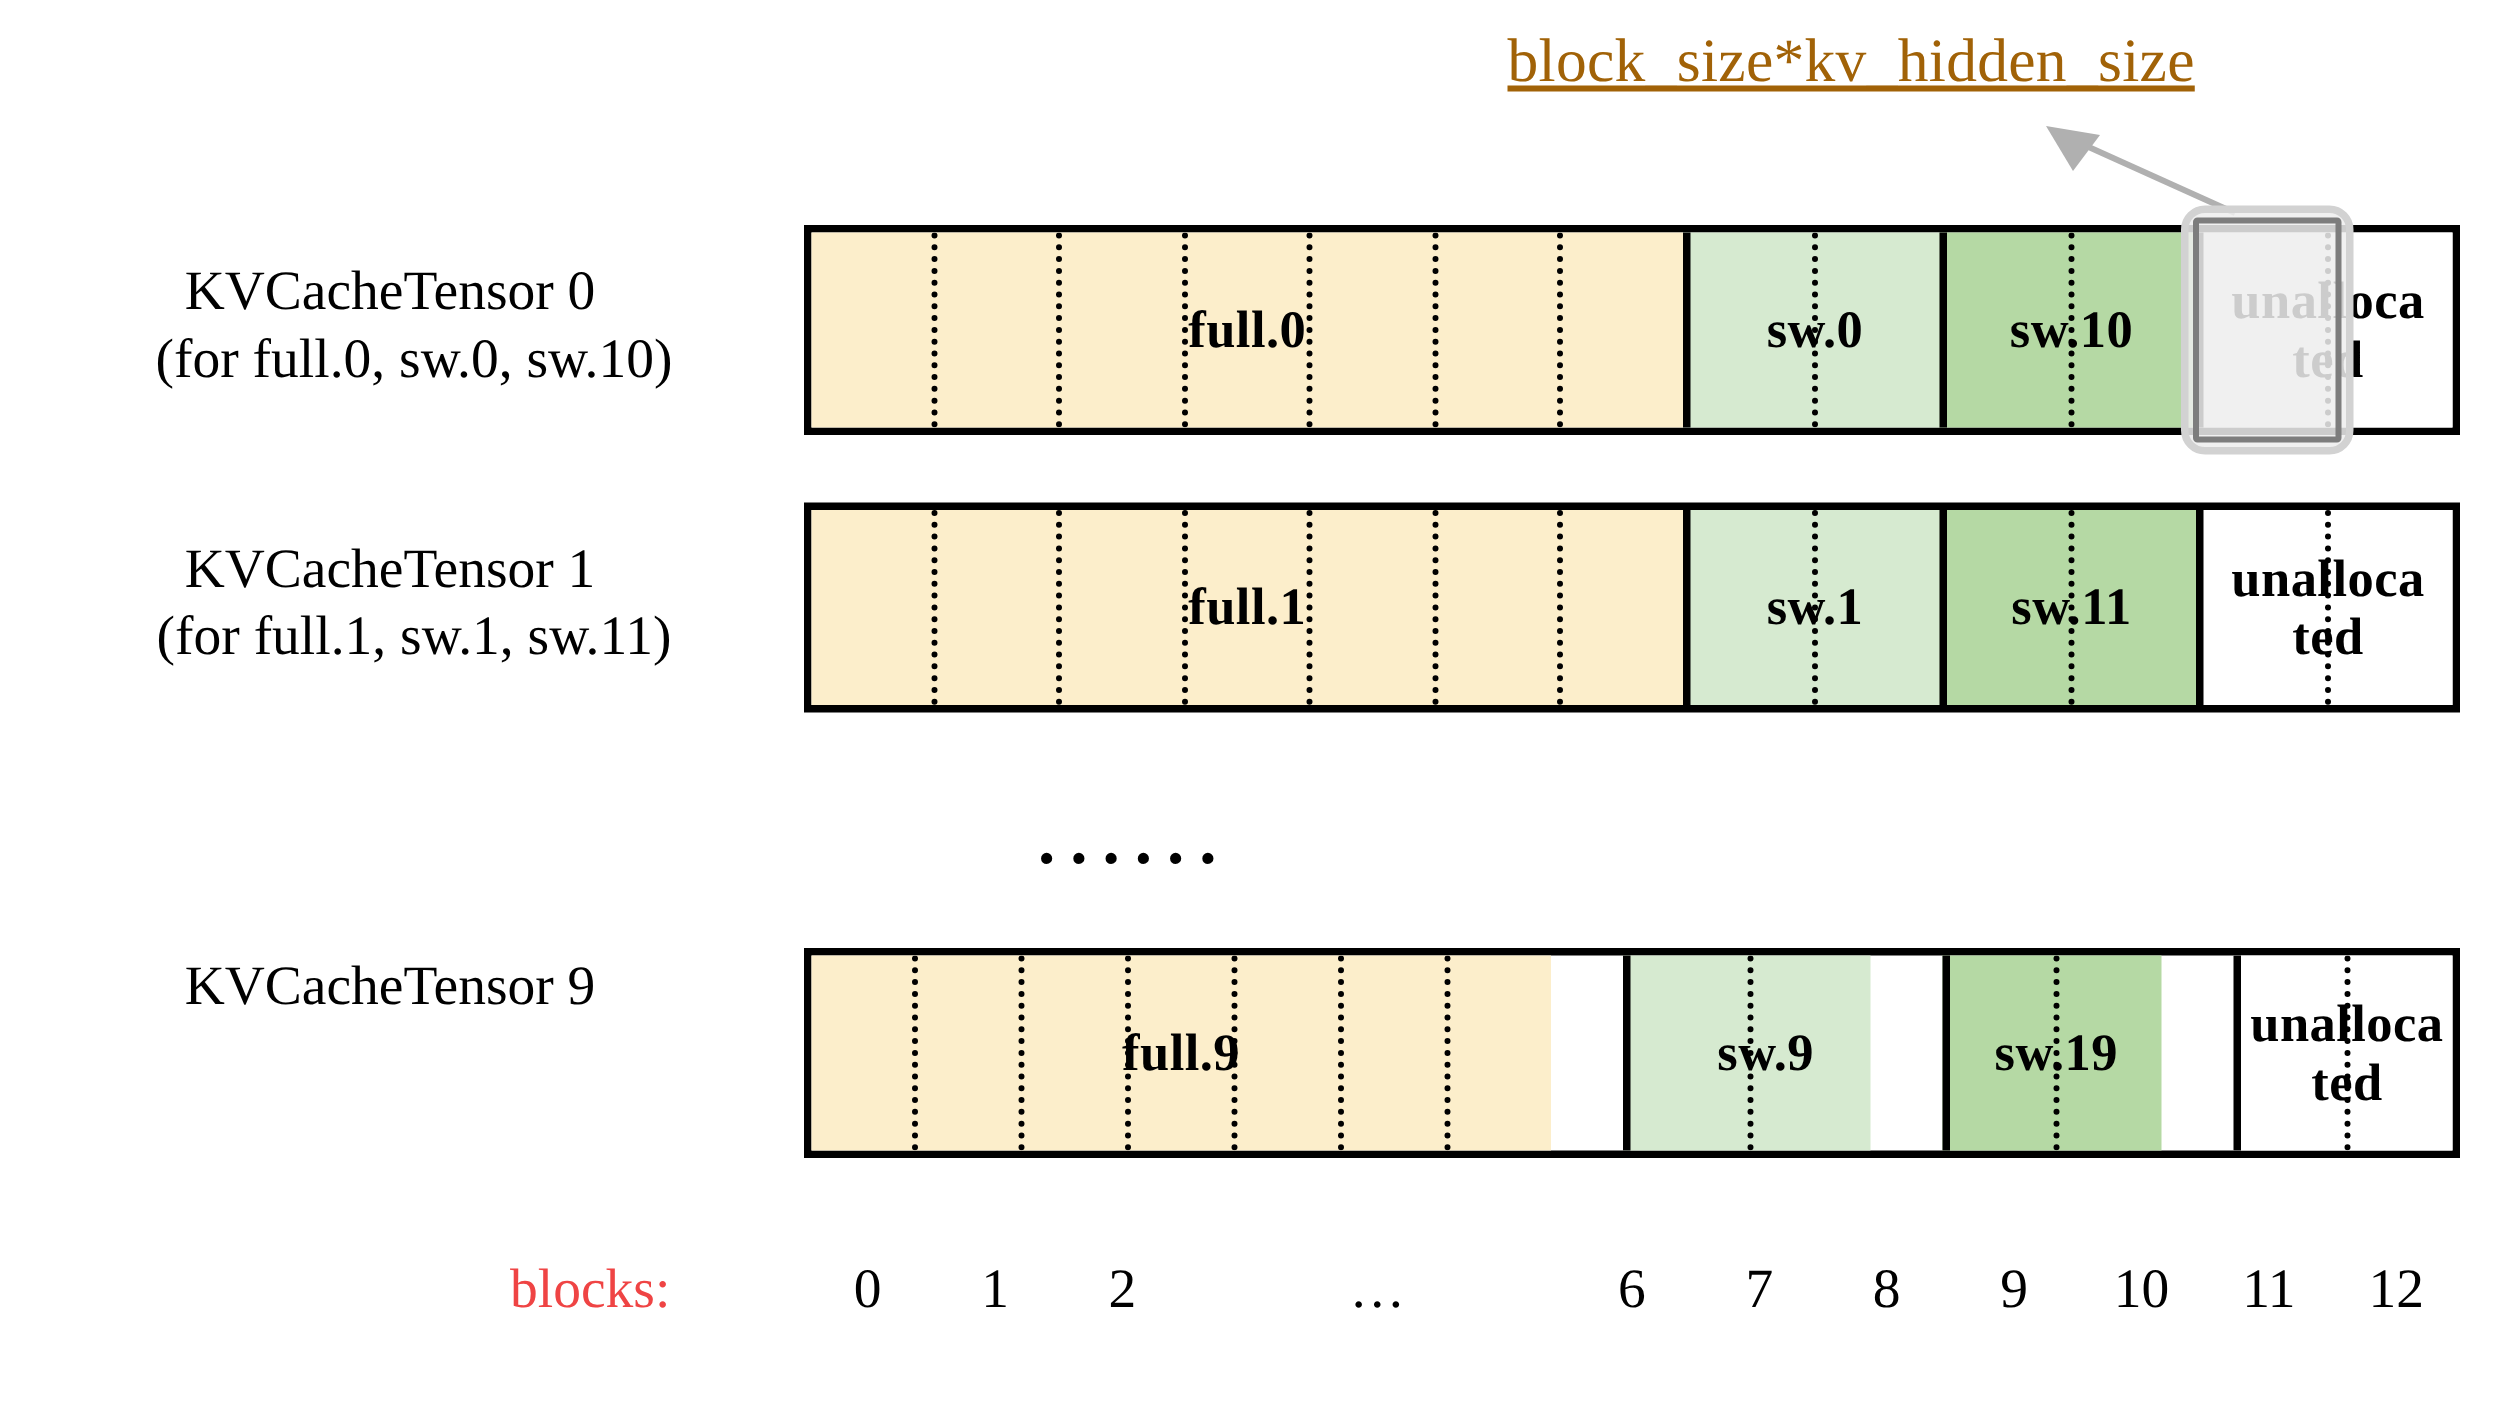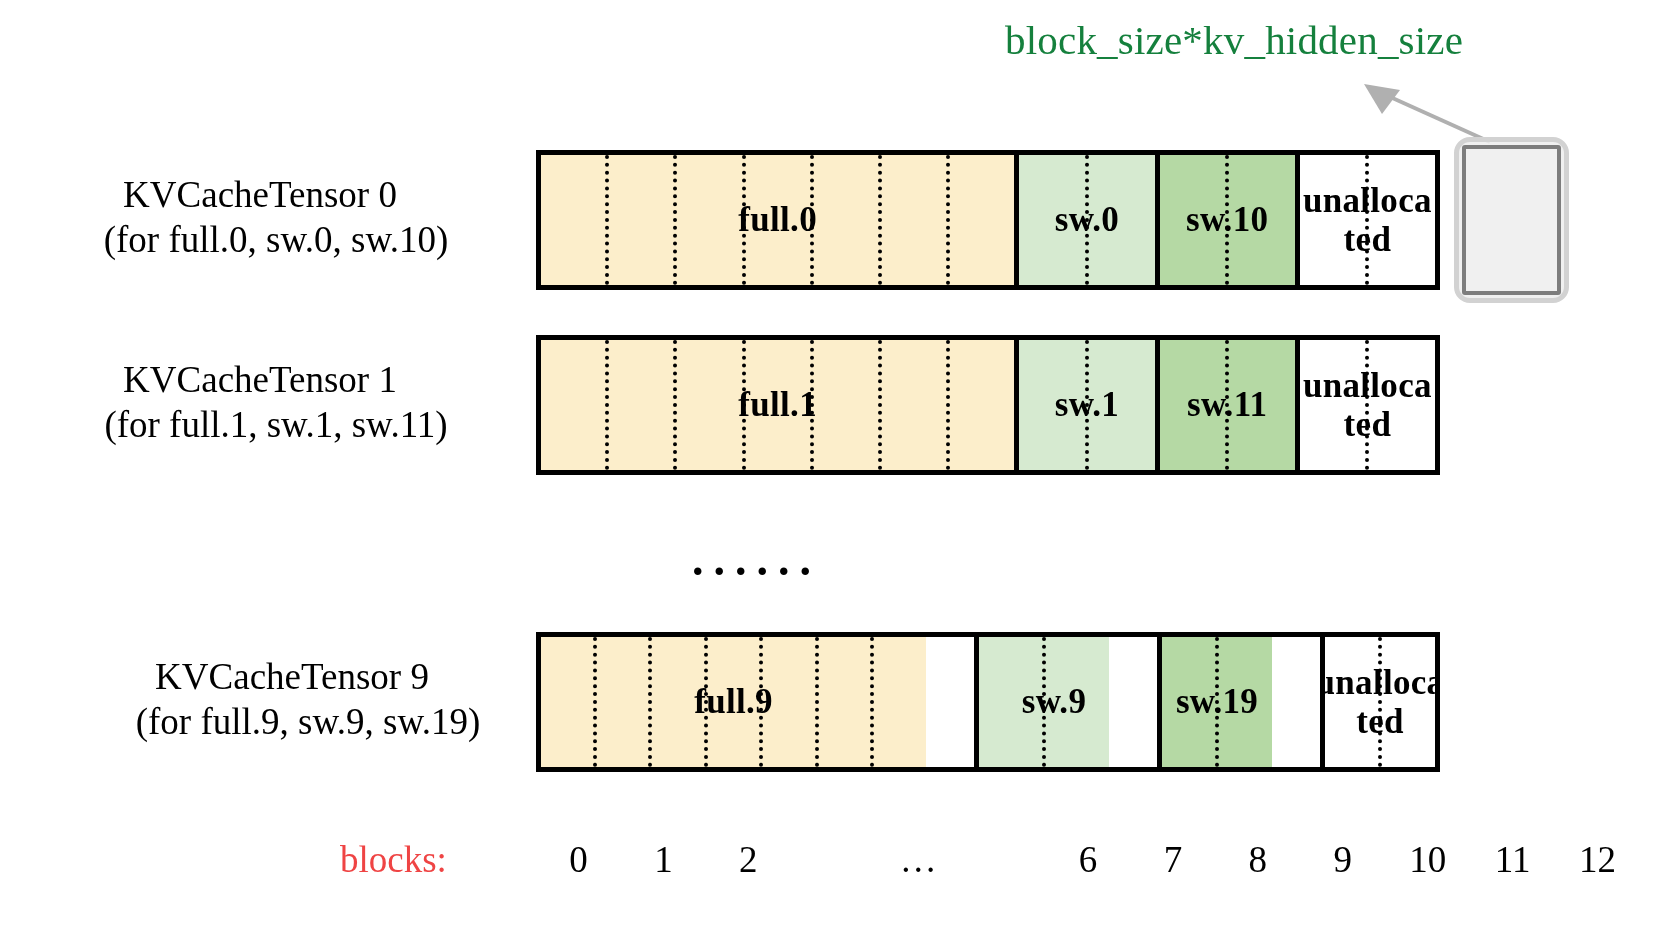--- a/index.html
+++ b/index.html
@@ -22,23 +22,24 @@
     height: 938px;
   }
 
   
   .callout-label {
     position: absolute;
     left: 1005px;
     top: 18px;
     font-size: 41px;
     line-height: 1.1;
-    color: #15803d;
+    color: #a16207;
     white-space: nowrap;
     letter-spacing: 0.2px;
+    text-decoration: underline;
   }
   .callout-arrow {
     position: absolute;
     left: 1330px;
     top: 70px;
     width: 180px;
     height: 80px;
     pointer-events: none;
   }
 
@@ -56,21 +57,21 @@
     font-size: 37px;
     line-height: 1.22;
     color: #000000;
     white-space: nowrap;
   }
   .row-label .l2 { display: block; padding-left: 32px; }
 
   .bar {
     position: absolute;
     left: 536px;
-    width: 904px;
+    width: 1104px;
     height: 140px;
     border: 5px solid #000000;
     box-sizing: border-box;
     display: flex;
     background: #ffffff;
   }
   .seg {
     position: relative;
     box-sizing: border-box;
     display: flex;
@@ -239,21 +240,21 @@
           <div class="seg" style="flex: 2 1 0px; background: rgb(255, 255, 255);">
             <div class="divs">
               <i></i>
               <i></i>
             </div>
             <div class="seg-text">unalloca<br>ted</div>
           </div>
         </div>
       </div>
       <div class="row" style="top: 0px;">
-        <div class="row-label" style="top: 654px; margin-left: 32px;"><span>KVCacheTensor 9</span><span class="l2">(for full.9, sw.9, sw.19)</span></div>
+        <div class="row-label" style="top: 635px;"><span>KVCacheTensor 9</span></div>
         <div class="bar" style="top: 632px; gap: 48px;">
           <div class="seg" style="flex: 7 1 0px; background: rgb(252, 238, 203);">
             <div class="divs">
               <i></i>
               <i></i>
               <i></i>
               <i></i>
               <i></i>
               <i></i>
               <i></i>

